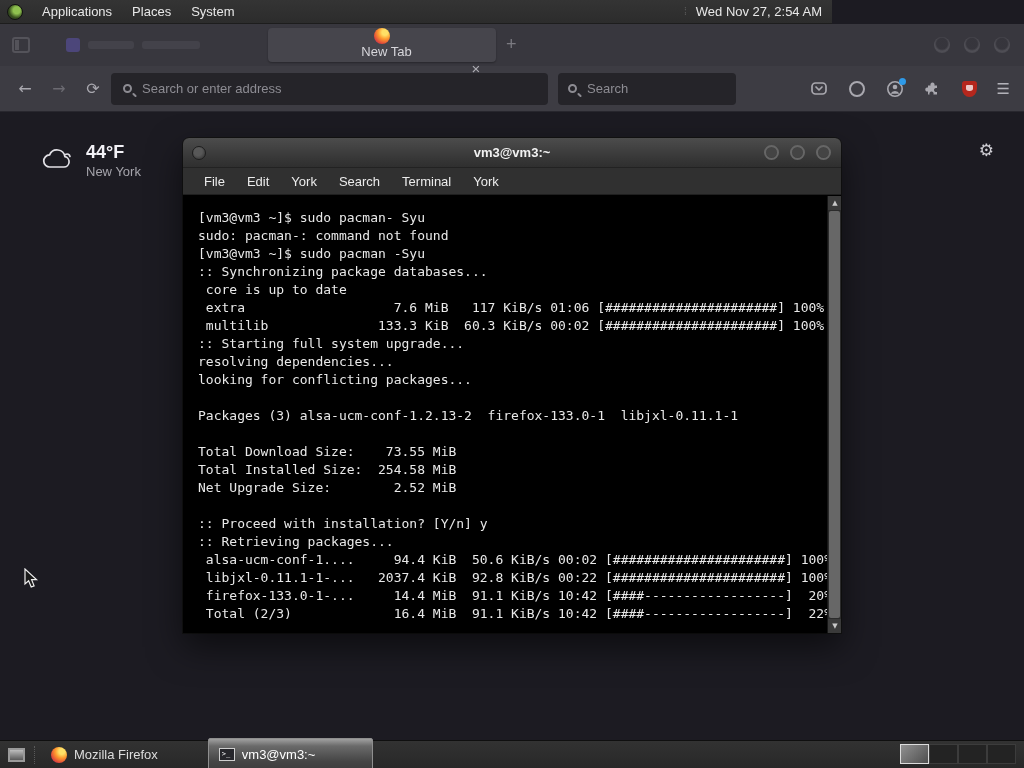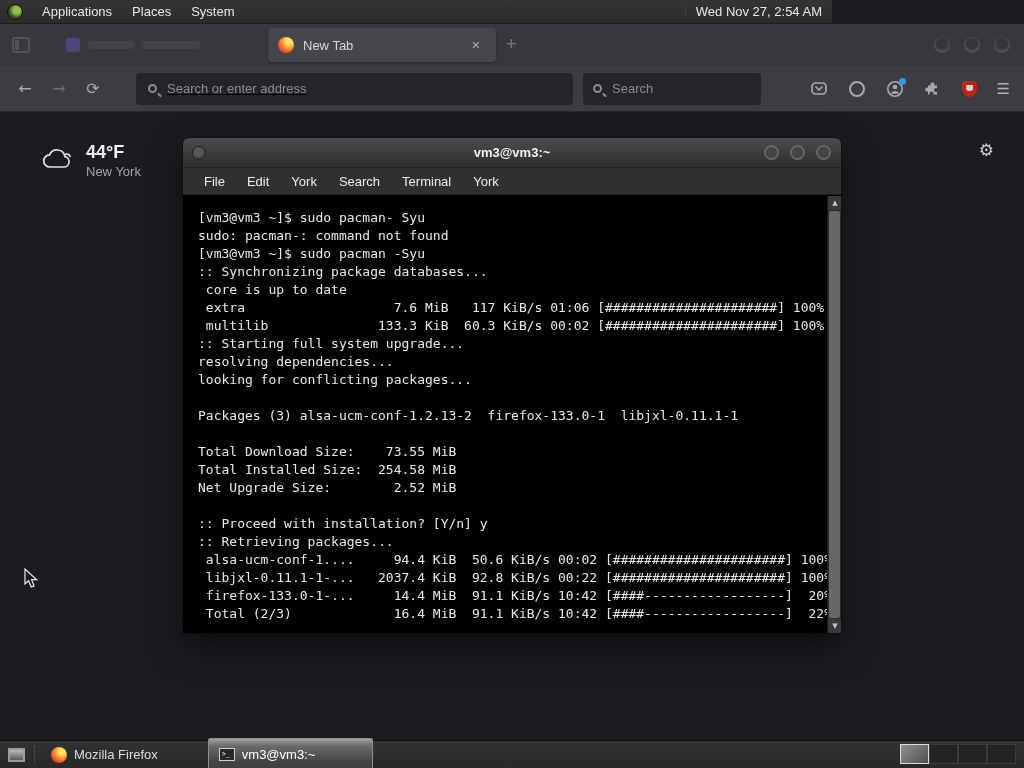--- a/index.html
+++ b/index.html
@@ -27,36 +27,36 @@
   .tabbar { height:42px; background:#38373e; display:flex; align-items:center; position:relative; }
   .fxview { width:18px; height:16px; margin:0 12px 0 12px; border:2px solid #76757c; border-radius:3px;
     opacity:.45; position:relative; }
   .fxview::before { content:""; position:absolute; left:1px; top:1px; bottom:1px; width:4px; background:#76757c; }
   .ghost-tab { display:flex; align-items:center; gap:8px; width:185px; height:34px; margin-left:14px;
     padding:0 10px; border-radius:4px; opacity:.55; }
   .ghost-fav { width:14px; height:14px; border-radius:3px; background:#6a5cd0; opacity:.75; flex:none; }
   .ghost-bar { height:8px; border-radius:3px; background:#5e5d66; opacity:.55; }
   .tab-active { position:absolute; left:268px; top:4px; width:228px; height:34px; background:#46454c;
     border-radius:4px; display:flex; align-items:center; padding:0 10px; color:#d7d6db; font-size:13px;
-    box-shadow:0 1px 2px rgba(0,0,0,.3); }
+    box-shadow:0 1px 2px rgba(0,0,0,.3);flex-direction:column; }
   .fx-icon { width:16px; height:16px; border-radius:50%; flex:none;
     background:radial-gradient(circle at 68% 28%, #ffe066 0 18%, #ff9a2e 42%, #e0483a 72%, #9a2c93 100%); }
   .tab-title { margin-left:9px; }
   .tab-close { margin-left:auto; color:#aeadb4; font-size:15px; width:20px; height:20px; line-height:19px;
     text-align:center; border-radius:3px; }
   .newtab-btn { position:absolute; left:506px; top:10px; color:#8c8b92; font-size:18px; line-height:20px; opacity:.8; }
   .win-ctrls { position:absolute; right:14px; top:13px; display:flex; gap:14px; }
   .win-dot { width:16px; height:16px; border-radius:50%;
     background:radial-gradient(circle at 50% 42%, #36353c 0 44%, #56555c 60%, #434249 100%); opacity:.8; }
   
   .navbar { height:46px; background:#3d3c43; display:flex; align-items:center; border-bottom:1px solid #28272e; }
   .nav-glyph { font-family:"DejaVu Sans", sans-serif; color:#a9a8af; font-size:16px; width:34px; text-align:center; }
   .nav-glyph.dim { color:#6b6a71; }
-  .urlbar { width:437px; height:32px; margin-left:26px; background:#252429; border-radius:4px;
-    display:flex; align-items:center; padding:0 12px;text-decoration:underline; }
+  .urlbar { width:437px; height:32px; margin-left:1px; background:#252429; border-radius:4px;
+    display:flex; align-items:center; padding:0 12px; }
   .searchbar { width:178px; height:32px; margin-left:10px; background:#252429; border-radius:4px;
     display:flex; align-items:center; padding:0 10px; }
   .mag { width:9px; height:9px; border:2px solid #8d8c93; border-radius:50%; position:relative; flex:none; }
   .mag::after { content:""; position:absolute; width:5px; height:2px; background:#8d8c93;
     transform:rotate(45deg); left:7px; top:8px; border-radius:1px; }
   .field-input { background:transparent; border:none; outline:none; color:#c8c7cd; font-size:13px;
     margin-left:10px; width:100%; font-family:"Liberation Sans", sans-serif; }
   .field-input::placeholder { color:#8d8c93; opacity:1; }
   .nav-right { margin-left:auto; display:flex; align-items:center; gap:20px; padding-right:14px; }
   .ico { width:18px; height:18px; display:flex; align-items:center; justify-content:center; position:relative; }

